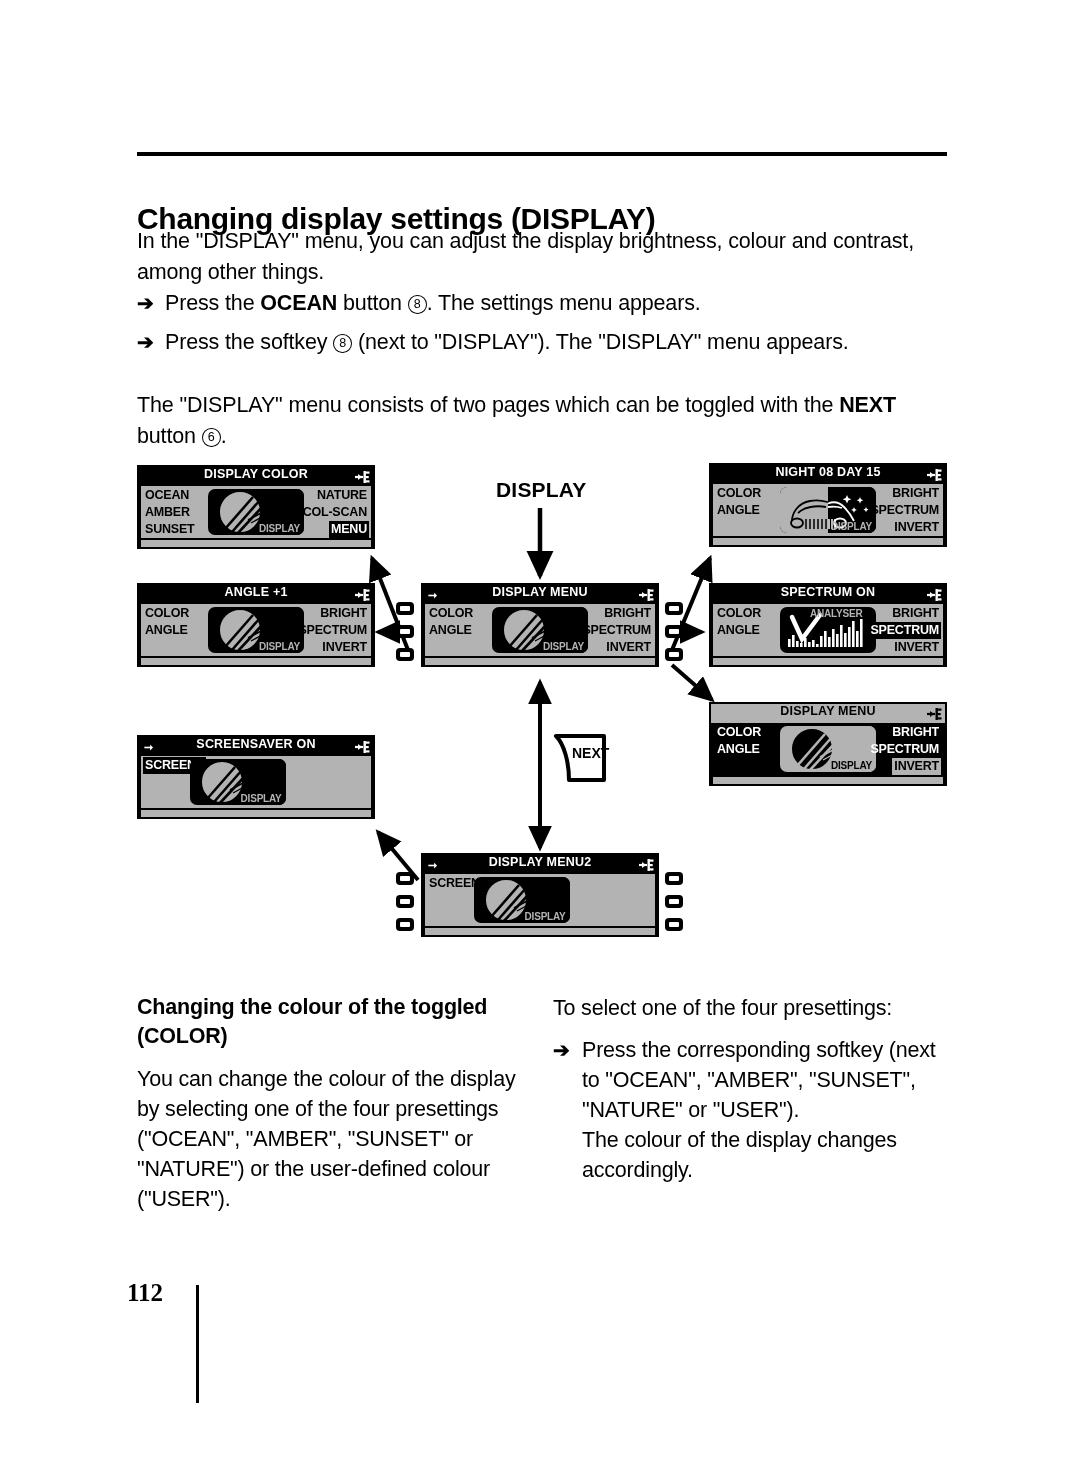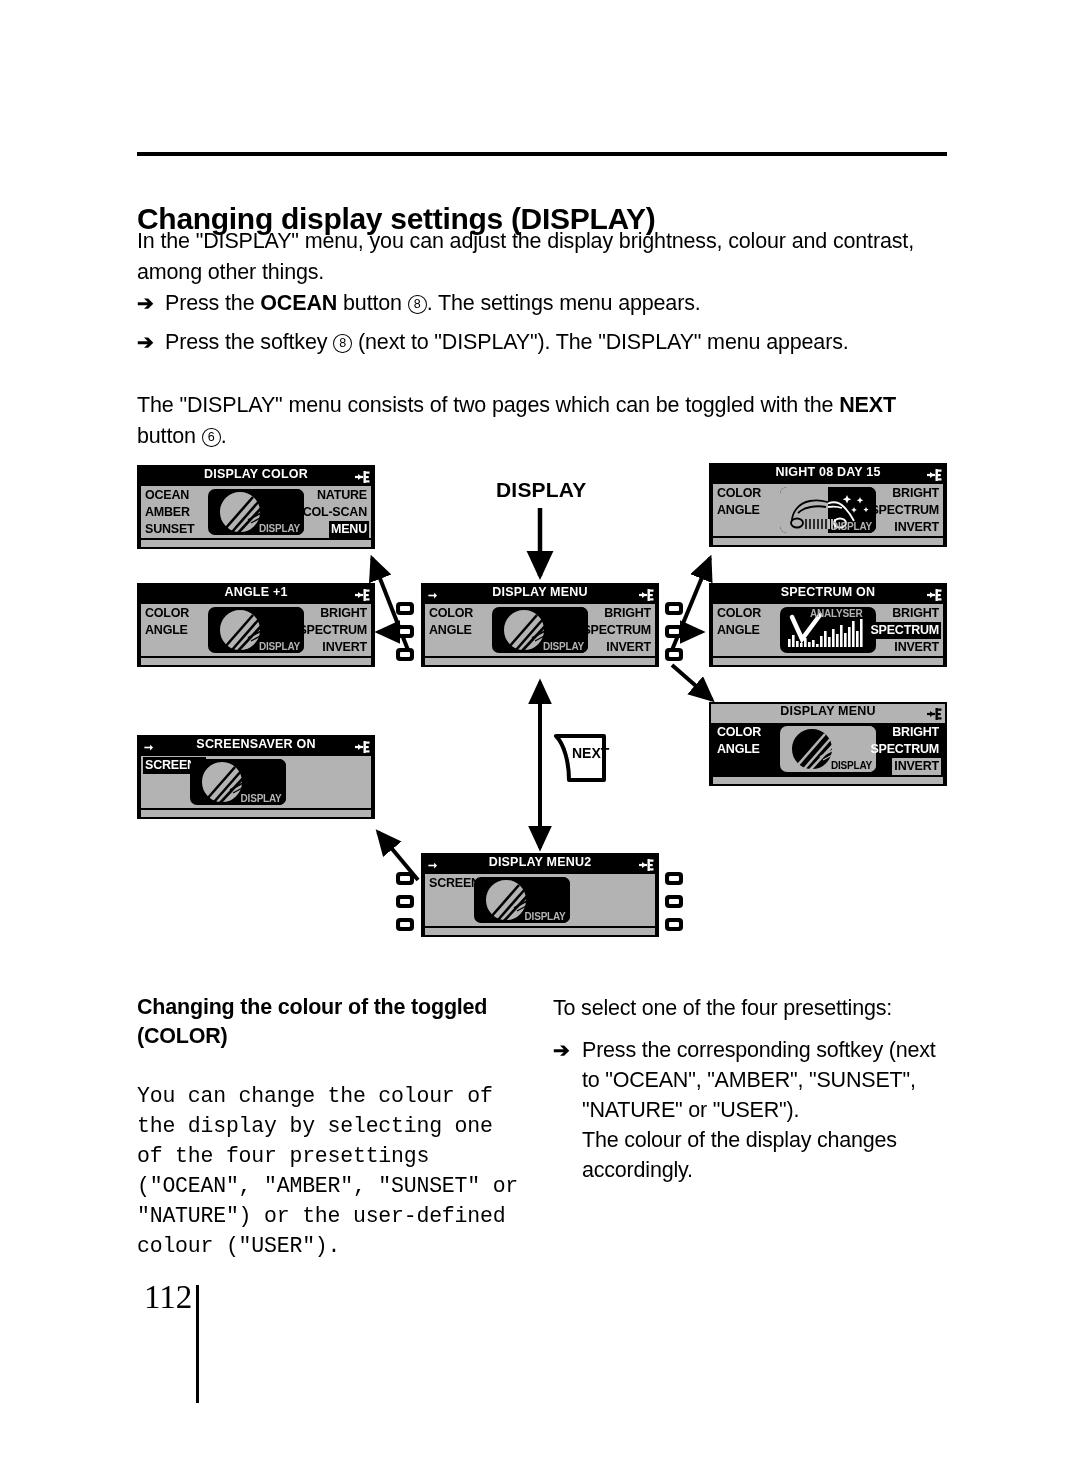--- a/index.html
+++ b/index.html
@@ -159,23 +159,24 @@
     font-size:21.5px; font-weight:bold; line-height:29px; letter-spacing:-0.2px;
   }
   .bodytext {
     font-size:21.5px; line-height:30px; letter-spacing:-0.2px;
   }
   .step2 { position:relative; padding-left:29px; font-size:21.5px; line-height:30px; letter-spacing:-0.2px; }
   .step2 .arw { position:absolute; left:0; top:0; font-size:20px; font-weight:bold; }
   .indented { padding-left:29px; }
 
   .pageno {
-    position:absolute; left:144px; top:1279px;
+    position:absolute; left:127px; top:1279px;
     font-family:"Liberation Serif", serif;
-    font-size:33px;
+    font-size:25px;
+    font-weight:bold;
   }
   .footrule {
     position:absolute; left:196px; top:1285px; width:3px; height:118px;
     background:#000;
   }
 </style>
 </head>
 <body>
 
 <div id="page">
@@ -606,21 +607,21 @@
           <span class="lbl hl">INVERT</span>
         </div>
       </div>
       <div class="pfoot"></div>
     </div>
 
   </div>
 
   <div class="col-l" style="top:993px;">
     <div class="h2">Changing the colour of the toggled (COLOR)</div>
-    <div class="bodytext" style="margin-top:30px;font-family:Liberation Mono, monospace;">You can change the colour of the display by selecting one of the four presettings ("OCEAN", "AMBER", "SUNSET" or "NATURE") or the user-defined colour ("USER").</div>
+    <div class="bodytext" style="margin-top:13px;">You can change the colour of the display by selecting one of the four presettings ("OCEAN", "AMBER", "SUNSET" or "NATURE") or the user-defined colour ("USER").</div>
   </div>
 
   <div class="col-r" style="top:993px;">
     <div class="bodytext">To select one of the four presettings:</div>
     <div class="step2" style="margin-top:12px;">
       <span class="arw">➔</span><span>Press the corresponding softkey (next to "OCEAN", "AMBER", "SUNSET", "NATURE" or "USER").</span>
     </div>
     <div class="bodytext indented" style="">The colour of the display changes accordingly.</div>
   </div>
 

